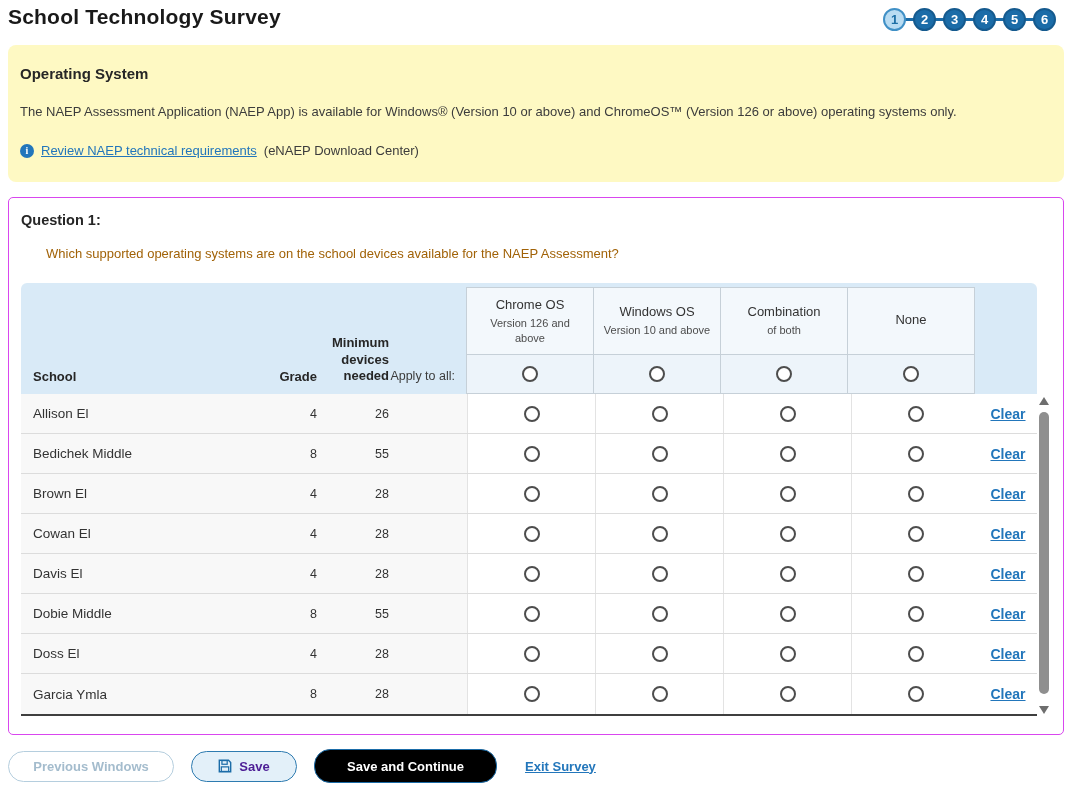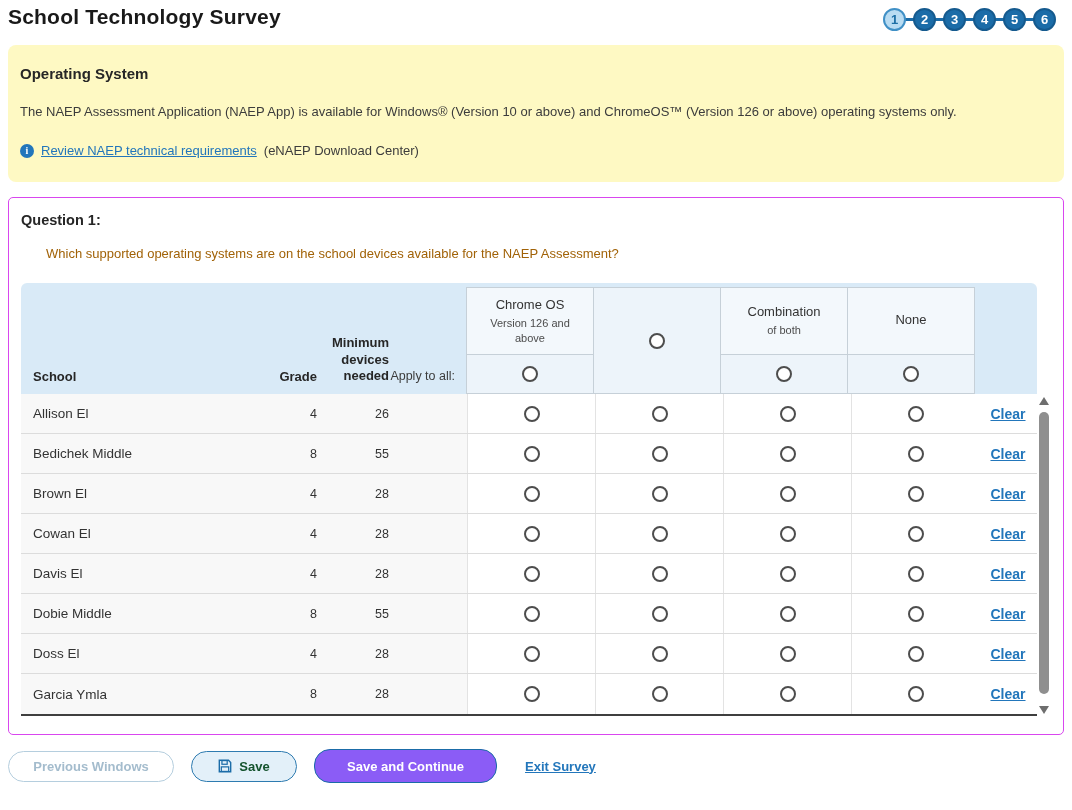--- a/index.html
+++ b/index.html
@@ -64,22 +64,22 @@
   
   .scrollbar { width:14px; margin-top:111px; height:322px; display:flex; flex-direction:column; align-items:center; padding:3px 0 2px 0; }
   .scroll-arrow-up { width:0; height:0; border-left:5px solid transparent; border-right:5px solid transparent; border-bottom:8px solid #6e6e6e; cursor:pointer; }
   .scroll-thumb { width:10px; flex:1; margin:7px 0 12px 0; background:#8f8f8f; border-radius:5px; cursor:pointer; }
   .scroll-arrow-down { width:0; height:0; border-left:5px solid transparent; border-right:5px solid transparent; border-top:8px solid #6e6e6e; cursor:pointer; }
 
   
   .footer { display:flex; align-items:center; margin:14px 0 0 8px; }
   .btn { height:31px; border-radius:16px; font-size:13px; font-weight:bold; display:flex; align-items:center; justify-content:center; cursor:pointer; background:#fff; }
   .btn-previous { width:166px; border:1px solid #b5cede; color:#a4bccd; }
-  .btn-save { width:106px; border:1px solid #2e7bb0; background:#e3f0f9; color:#14532d; gap:7px; margin-left:17px; }
-  .btn-primary { padding:16px 32px; background:#8b5cf6; color:#fff; border:1px solid #1b6ca8; margin-left:17px; }
+  .btn-save { width:106px; border:1px solid #2e7bb0; background:#e3f0f9; color:#4c1d95; gap:7px; margin-left:17px; }
+  .btn-primary { padding:16px 32px; background:#000000; color:#fff; border:1px solid #1b6ca8; margin-left:17px; }
   .exit-link { font-size:13px; font-weight:bold; margin-left:28px; }
 </style>
 </head>
 <body>
 
 <div class="page-header">
   <div class="page-title">School Technology Survey</div>
   <div class="stepper">
       <span class="step-circle current">1</span>
       <span class="step-connector"></span>
@@ -121,20 +121,24 @@
             <div class="os-box">
     <div class="os-box-label">
       <span class="os-title">Chrome OS</span>
       <span class="os-subtitle">Version 126 and above</span>
     </div>
     <div class="os-box-radio">
       <span class="radio"></span>
     </div>
   </div>
             <div class="os-box">
+    <div class="os-box-label">
+      <span class="os-title">Windows OS</span>
+      <span class="os-subtitle">Version 10 and above</span>
+    </div>
     <div class="os-box-radio">
       <span class="radio"></span>
     </div>
   </div>
             <div class="os-box">
     <div class="os-box-label">
       <span class="os-title">Combination</span>
       <span class="os-subtitle">of both</span>
     </div>
     <div class="os-box-radio">

